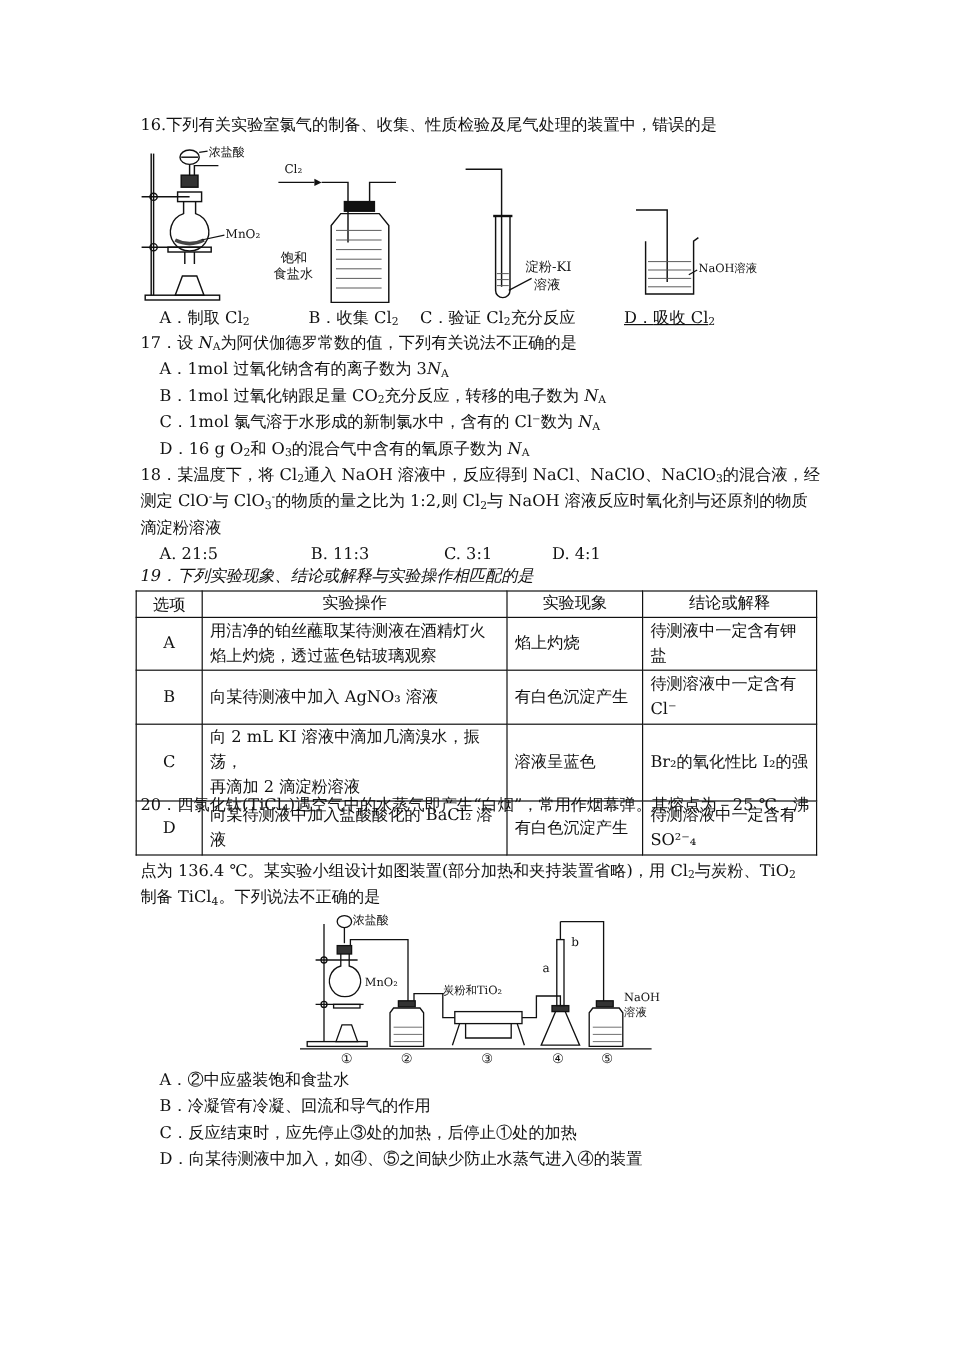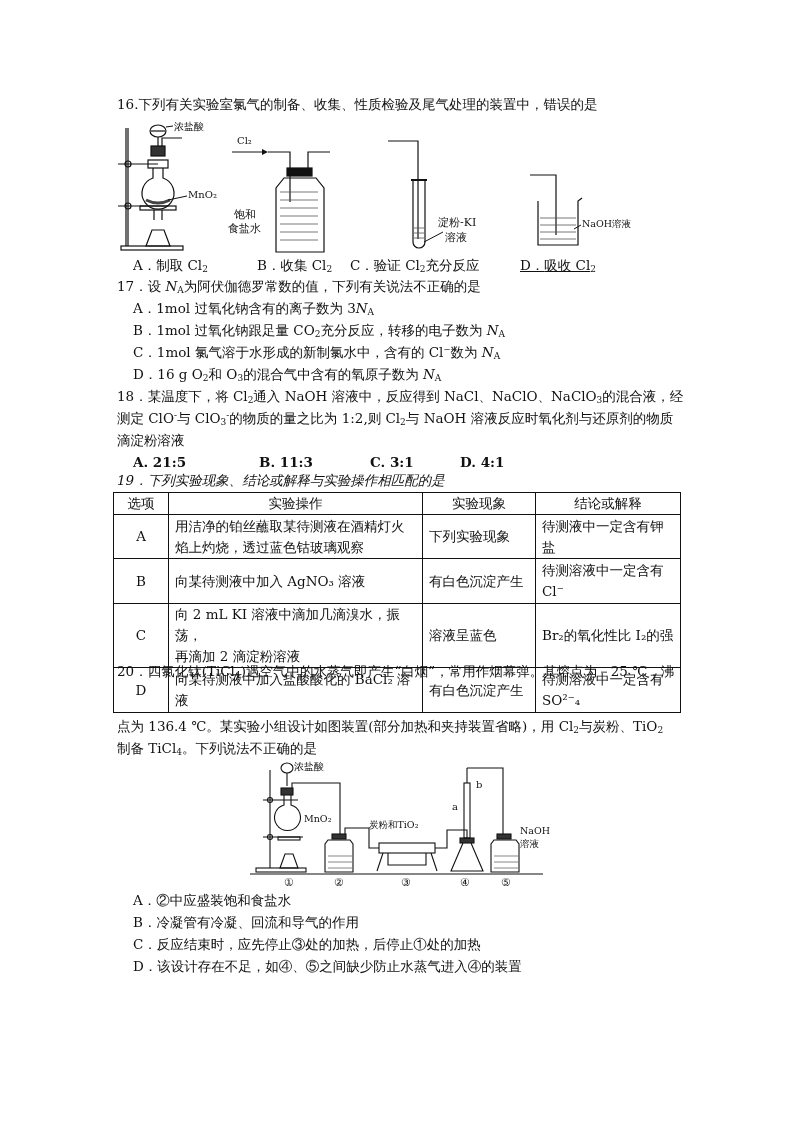--- a/index.html
+++ b/index.html
@@ -8,21 +8,21 @@
   .line { position:absolute; left:117px; white-space:nowrap; line-height:21px; height:21px; }
   .ind { left:133px; }
   sub { font-size:9px; vertical-align:-2px; line-height:0; }
   sup { font-size:9px; vertical-align:5px; line-height:0; }
   i { font-style:italic; }
   svg { position:absolute; overflow:visible; }
   svg text { font-family:"DejaVu Serif","Liberation Serif",serif; fill:#111; }
   table.q19 { position:absolute; left:113px; top:492px; border-collapse:collapse; font-size:13.5px; }
   table.q19 td { border:1px solid #111; padding:0 6px; line-height:21px; vertical-align:middle; }
   table.q19 td.c { text-align:center; }
-  .opts18 span { position:absolute; top:0;font-weight:bold; }
+  .opts18 span { position:absolute; top:0; }
 </style>
 </head>
 <body>
 
 <div class="line" style="top:94px;left:117px;">16.下列有关实验室氯气的制备、收集、性质检验及尾气处理的装置中，错误的是</div>
 
 <svg style="left:118px;top:118px;" width="100" height="135">
   <g stroke="#111" fill="none" stroke-width="1.2">
     <rect x="3" y="128" width="62" height="4" fill="#fff"></rect>
     <line x1="8" y1="10" x2="8" y2="128"></line>
@@ -154,21 +154,21 @@
     <td class="c" style="width:241px;">实验操作</td>
     <td class="c" style="width:100px;">实验现象</td>
     <td class="c" style="width:132px;">结论或解释</td>
   </tr>
   <tr style="height:44px;">
     <td class="c">A</td>
     <td>
           <div>用洁净的铂丝蘸取某待测液在酒精灯火</div>
           <div>焰上灼烧，透过蓝色钴玻璃观察</div>
         </td>
-    <td>下列实验现象</td>
+    <td>焰上灼烧</td>
     <td>
           <div>待测液中一定含有钾</div>
           <div>盐</div>
         </td>
   </tr>
   <tr style="height:45px;">
     <td class="c">B</td>
     <td>
           <div>向某待测液中加入 AgNO₃ 溶液</div>
         </td>
@@ -273,14 +273,14 @@
 <div class="line ind" style="top:890px;">
   <span>A．</span><span>②中应盛装饱和食盐水</span>
 </div>
 <div class="line ind" style="top:912px;">
   <span>B．</span><span>冷凝管有冷凝、回流和导气的作用</span>
 </div>
 <div class="line ind" style="top:934px;">
   <span>C．</span><span>反应结束时，应先停止③处的加热，后停止①处的加热</span>
 </div>
 <div class="line ind" style="top:956px;">
-  <span>D．</span><span>该设计存在不足，如④、⑤之间缺少防止水蒸气进入④的装置</span>
+  <span>D．</span><span>向某待测液中加入，如④、⑤之间缺少防止水蒸气进入④的装置</span>
 </div>
 
 </body></html>

